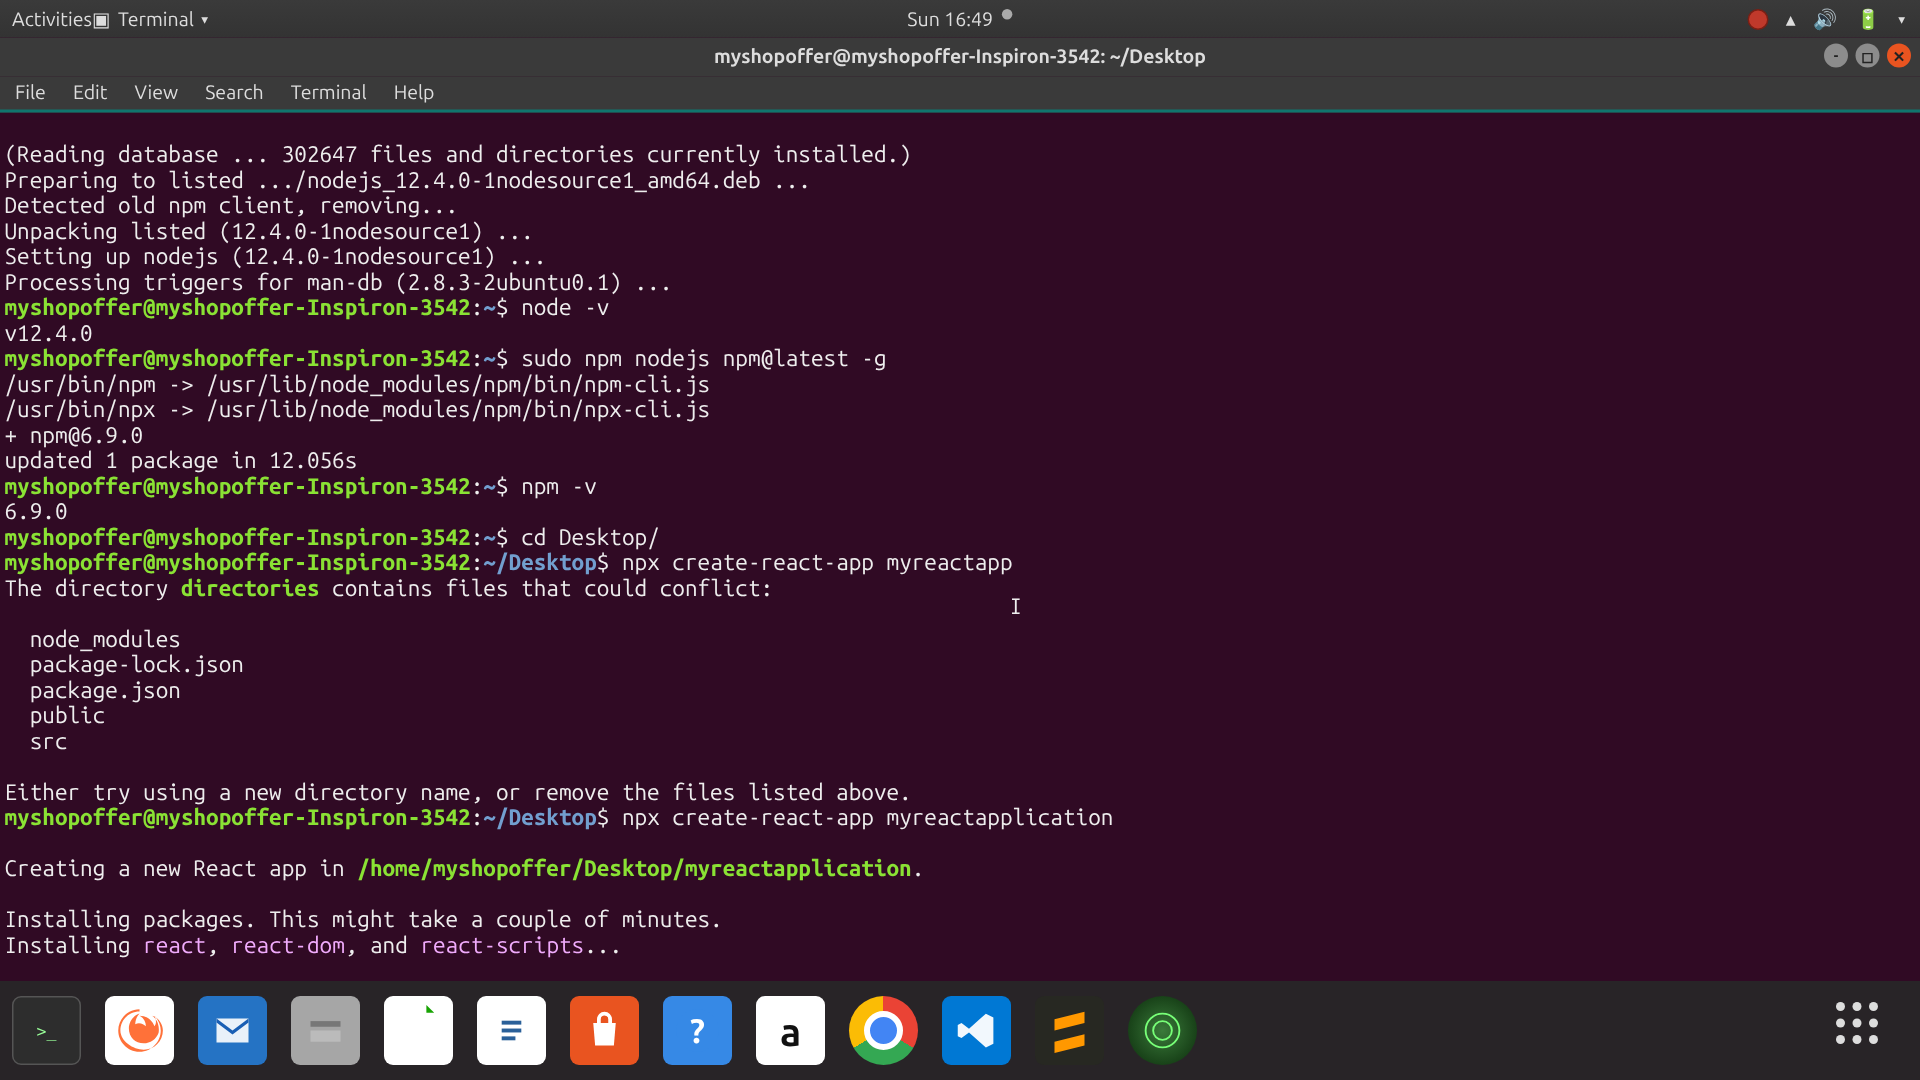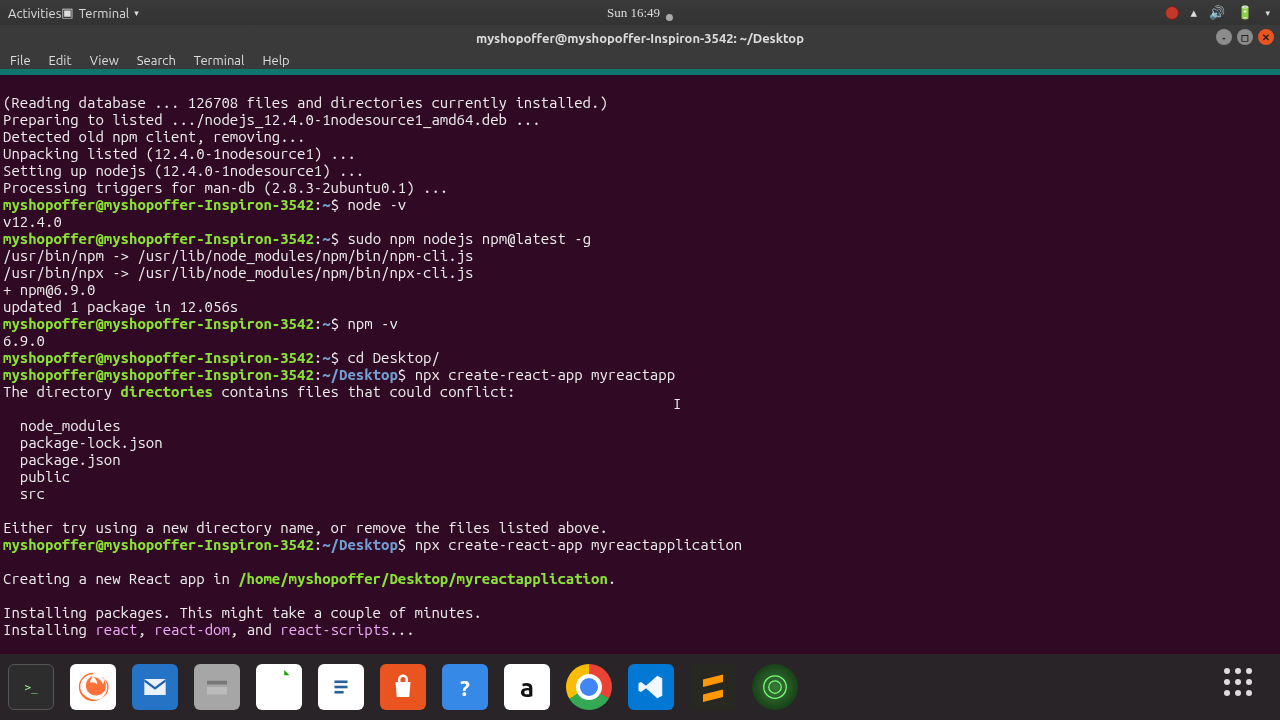--- a/index.html
+++ b/index.html
@@ -16,21 +16,21 @@
     background:linear-gradient(#3a3a3a,#333333);
     display:flex; align-items:center;
     font-size:13px;
     color:#ddd;
     position:relative;
   }
   .top-panel .left { display:flex; align-items:center; padding-left:8px; }
   .top-panel .menu-item { display:flex; align-items:center; gap:5px; cursor:pointer; }
   .top-panel .center {
     position:absolute; left:50%; transform:translateX(-50%);
-    display:flex; align-items:flex-end; gap:6px;font-family:Liberation Serif, serif;
+    display:flex; align-items:flex-start; gap:6px;
   }
   .top-panel .right { margin-left:auto; display:flex; align-items:center; gap:12px; padding-right:10px; }
   .tri-down { font-size:9px; }
   .dot { width:7px; height:7px; border-radius:50%; background:#aaa; display:inline-block; }
   .rec-dot { width:14px; height:14px; border-radius:50%; background:#c0392b; border:1px solid #7a1f14; }
   .tray-ico { font-size:13px; }
 
   
   .window {
     position:absolute; left:0px; top:25px;
@@ -45,21 +45,21 @@
   }
   .win-btns { position:absolute; right:6px; top:4px; display:flex; gap:5px; }
   .win-btn { width:16px; height:16px; border-radius:50%; display:flex; align-items:center; justify-content:center; font-size:10px; color:#222; cursor:pointer; }
   .btn-min { background:#8c8c8c; }
   .btn-max { background:#8c8c8c; }
   .btn-close{ background:#e95420; }
   .menubar {
     height:24px; background:#3a3a3a;
     display:flex; align-items:center; gap:18px;
     padding-left:10px; font-size:13px; color:#ddd;
-    border-bottom:6px solid #0f766e;
+    border-bottom:2px solid #0f766e;
   }
   .menubar span { cursor:pointer; }
 
   .term-body {
     flex:1;
     padding:2px 3px;
     font-family:"Ubuntu Mono","Liberation Mono","DejaVu Sans Mono",monospace;
     font-size:15px;
     line-height:17px;
     white-space:pre;
@@ -143,21 +143,21 @@
   <div class="menubar">
     <span>File</span>
     <span>Edit</span>
     <span>View</span>
     <span>Search</span>
     <span>Terminal</span>
     <span>Help</span>
   </div>
 
   <div class="term-body">
-<span>(Reading database ... 126708 files and directories currently installed.)</span>
+<span>(Reading database ... 302647 files and directories currently installed.)</span>
 <span>Preparing to listed .../nodejs_12.4.0-1nodesource1_amd64.deb ...</span>
 <span>Detected old npm client, removing...</span>
 <span>Unpacking listed (12.4.0-1nodesource1) ...</span>
 <span>Setting up nodejs (12.4.0-1nodesource1) ...</span>
 <span>Processing triggers for man-db (2.8.3-2ubuntu0.1) ...</span>
 <span><span class="g">myshopoffer@myshopoffer-Inspiron-3542</span><span>:</span><span class="b">~</span><span>$ </span><span>node -v</span></span>
 <span>v12.4.0</span>
 <span><span class="g">myshopoffer@myshopoffer-Inspiron-3542</span><span>:</span><span class="b">~</span><span>$ </span><span>sudo npm nodejs npm@latest -g</span></span>
 <span>/usr/bin/npm -&gt; /usr/lib/node_modules/npm/bin/npm-cli.js</span>
 <span>/usr/bin/npx -&gt; /usr/lib/node_modules/npm/bin/npx-cli.js</span>

